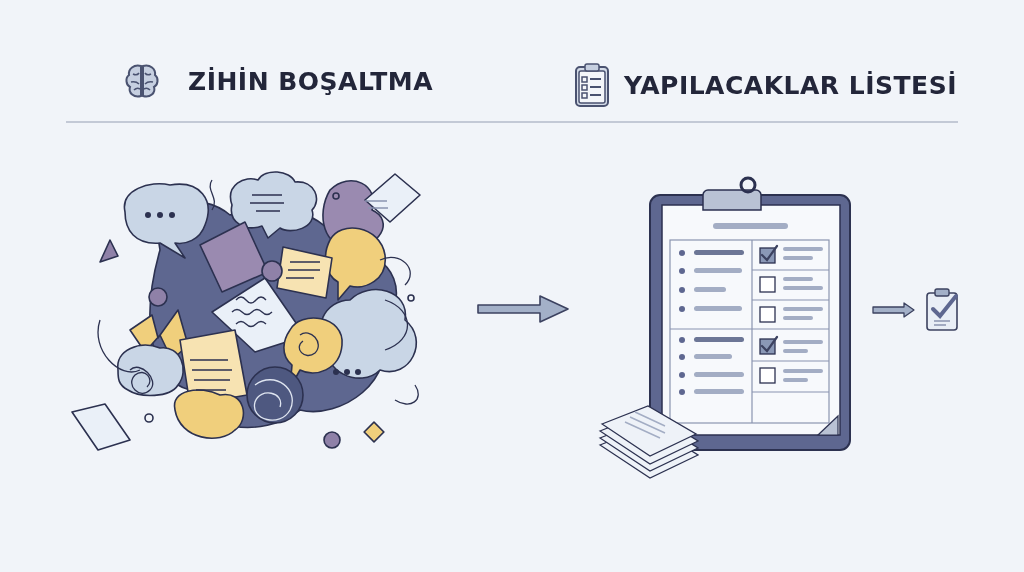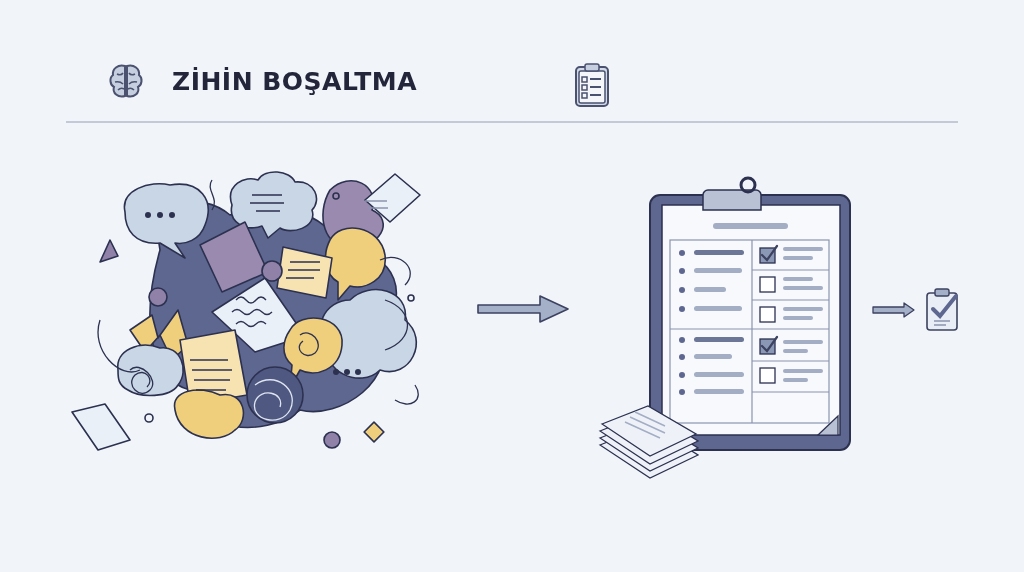--- a/index.html
+++ b/index.html
@@ -1,19 +1,19 @@
 <!DOCTYPE html>
 <html><head>
 <meta charset="utf-8">
 <style>
   html,body{margin:0;padding:0;}
   body{width:1024px;height:572px;background:#f1f4f9;position:relative;overflow:hidden;font-family:"DejaVu Sans","Liberation Sans",sans-serif;}
   .hdr{position:absolute;display:flex;align-items:center;gap:14px;}
   .hdr-title{font-weight:bold;font-size:25px;color:#23263a;letter-spacing:0.5px;}
-  #left-hdr{left:108px;top:62px;gap:28px;}
+  #left-hdr{left:124px;top:62px;gap:28px;}
   #right-hdr{left:574px;top:62px;}
   .divider{position:absolute;left:66px;top:121px;width:892px;height:2px;background:#c3c9d6;}
   svg{position:absolute;overflow:visible;}
 </style>
 </head>
 <body>
 
 <div class="hdr" id="left-hdr">
   <svg width="36" height="38" viewBox="0 0 36 38" style="position:static;">
     <path d="M17 4 C10 2 4 7 5 13 C1 16 2 23 6 25 C4 31 10 36 17 34 Z" fill="#c6cfe0" stroke="#4a5270" stroke-width="2"></path>
@@ -26,20 +26,21 @@
 <div class="hdr" id="right-hdr">
   <svg width="36" height="46" viewBox="0 0 36 46" style="position:static;">
     <rect x="2" y="5" width="32" height="39" rx="4" fill="#d4dbe8" stroke="#4a5270" stroke-width="2"></rect>
     <rect x="5" y="9" width="26" height="32" rx="2" fill="#f4f6fa" stroke="#4a5270" stroke-width="1.5"></rect>
     <rect x="11" y="2" width="14" height="7" rx="2" fill="#c6cfe0" stroke="#4a5270" stroke-width="1.5"></rect>
     <rect x="8" y="15" width="5" height="5" fill="none" stroke="#4a5270" stroke-width="1.5"></rect>
     <rect x="8" y="23" width="5" height="5" fill="none" stroke="#4a5270" stroke-width="1.5"></rect>
     <rect x="8" y="31" width="5" height="5" fill="none" stroke="#4a5270" stroke-width="1.5"></rect>
     <path d="M16 17h11 M16 25h11 M16 33h11" stroke="#4a5270" stroke-width="2"></path>
   </svg>
+  <span class="hdr-title">YAPILACAKLAR LİSTESİ</span>
 </div>
 
 <div class="divider"></div>
 
 <svg style="left:0;top:0;" width="470" height="480" viewBox="0 0 470 480">
   <g stroke="#2c3150" stroke-width="1.6" stroke-linejoin="round">
 
     <path d="M160 250 C150 200 200 190 230 215 C270 200 330 210 340 250 C400 250 410 300 380 330 C400 380 340 420 300 410 C260 440 200 430 190 390 C150 380 140 320 160 250Z" fill="#5e6790"></path>
     <path d="M330 190 C350 170 380 185 372 210 C395 220 380 250 350 245 C325 250 315 215 330 190Z" fill="#9a8ab0"></path>
     <path d="M350 300 C370 280 410 290 405 320 C430 340 410 380 380 370 C360 390 320 370 330 345 C310 330 325 300 350 300Z" fill="#c9d6e6"></path>

